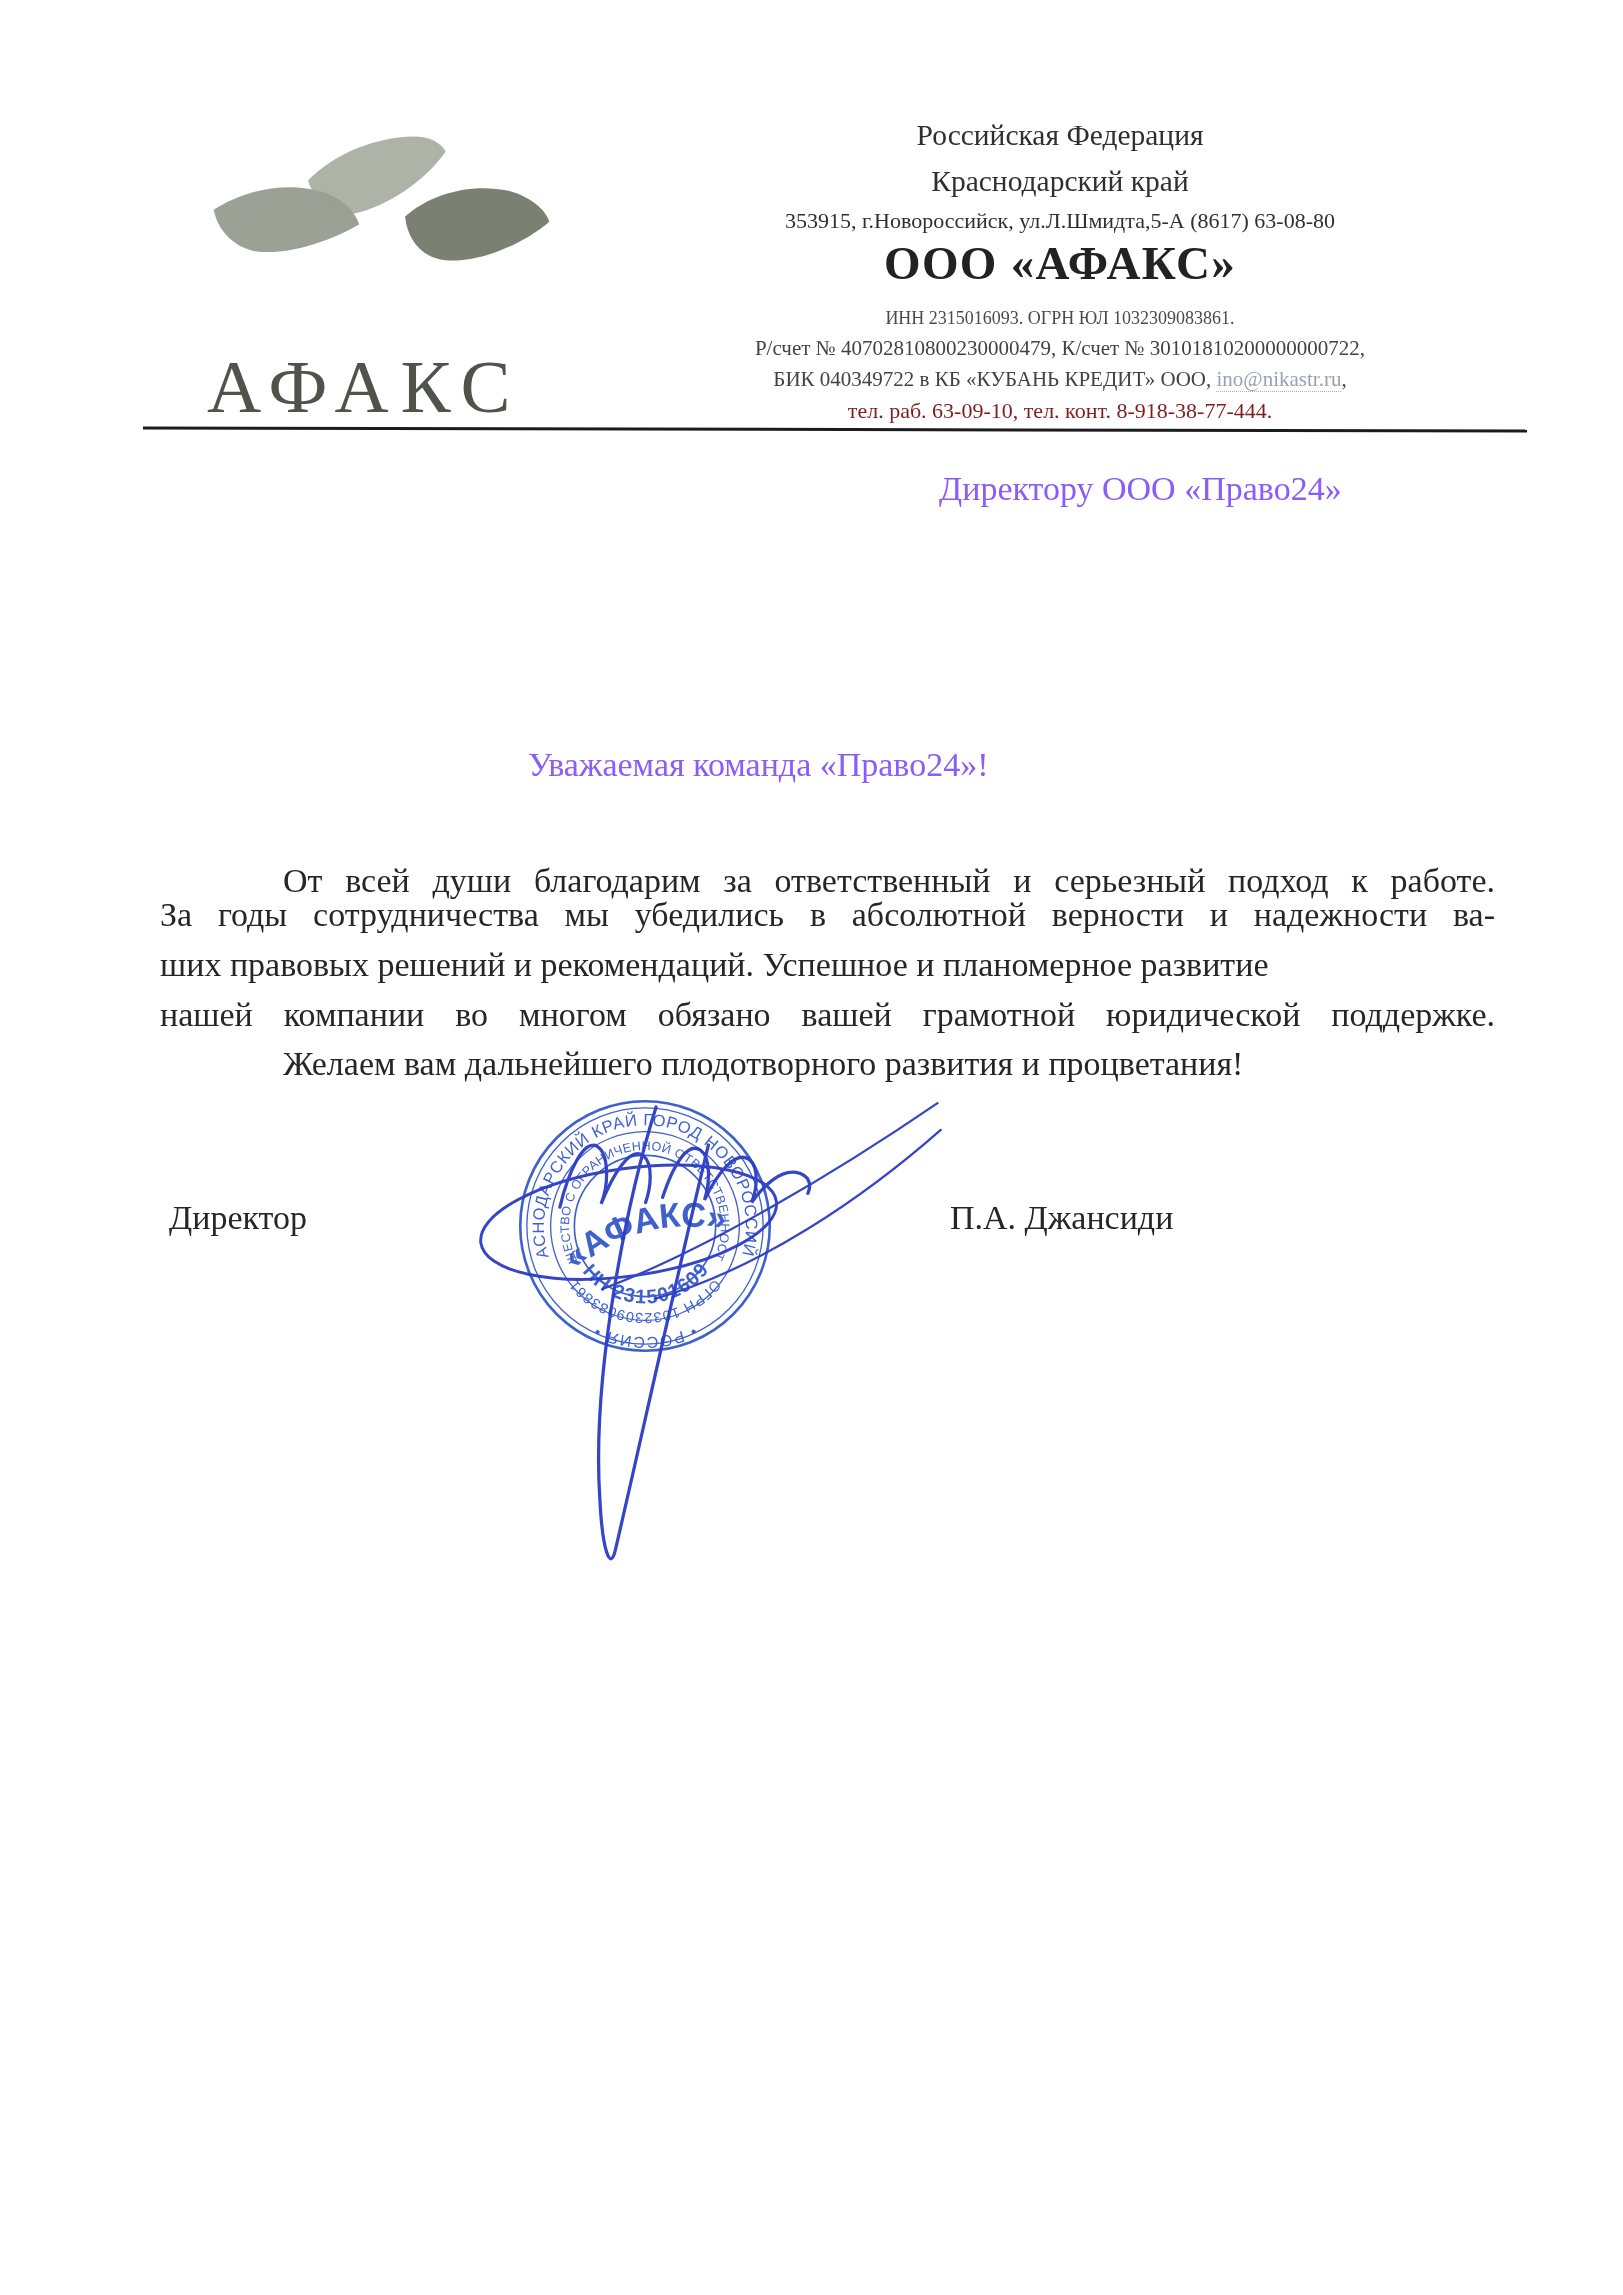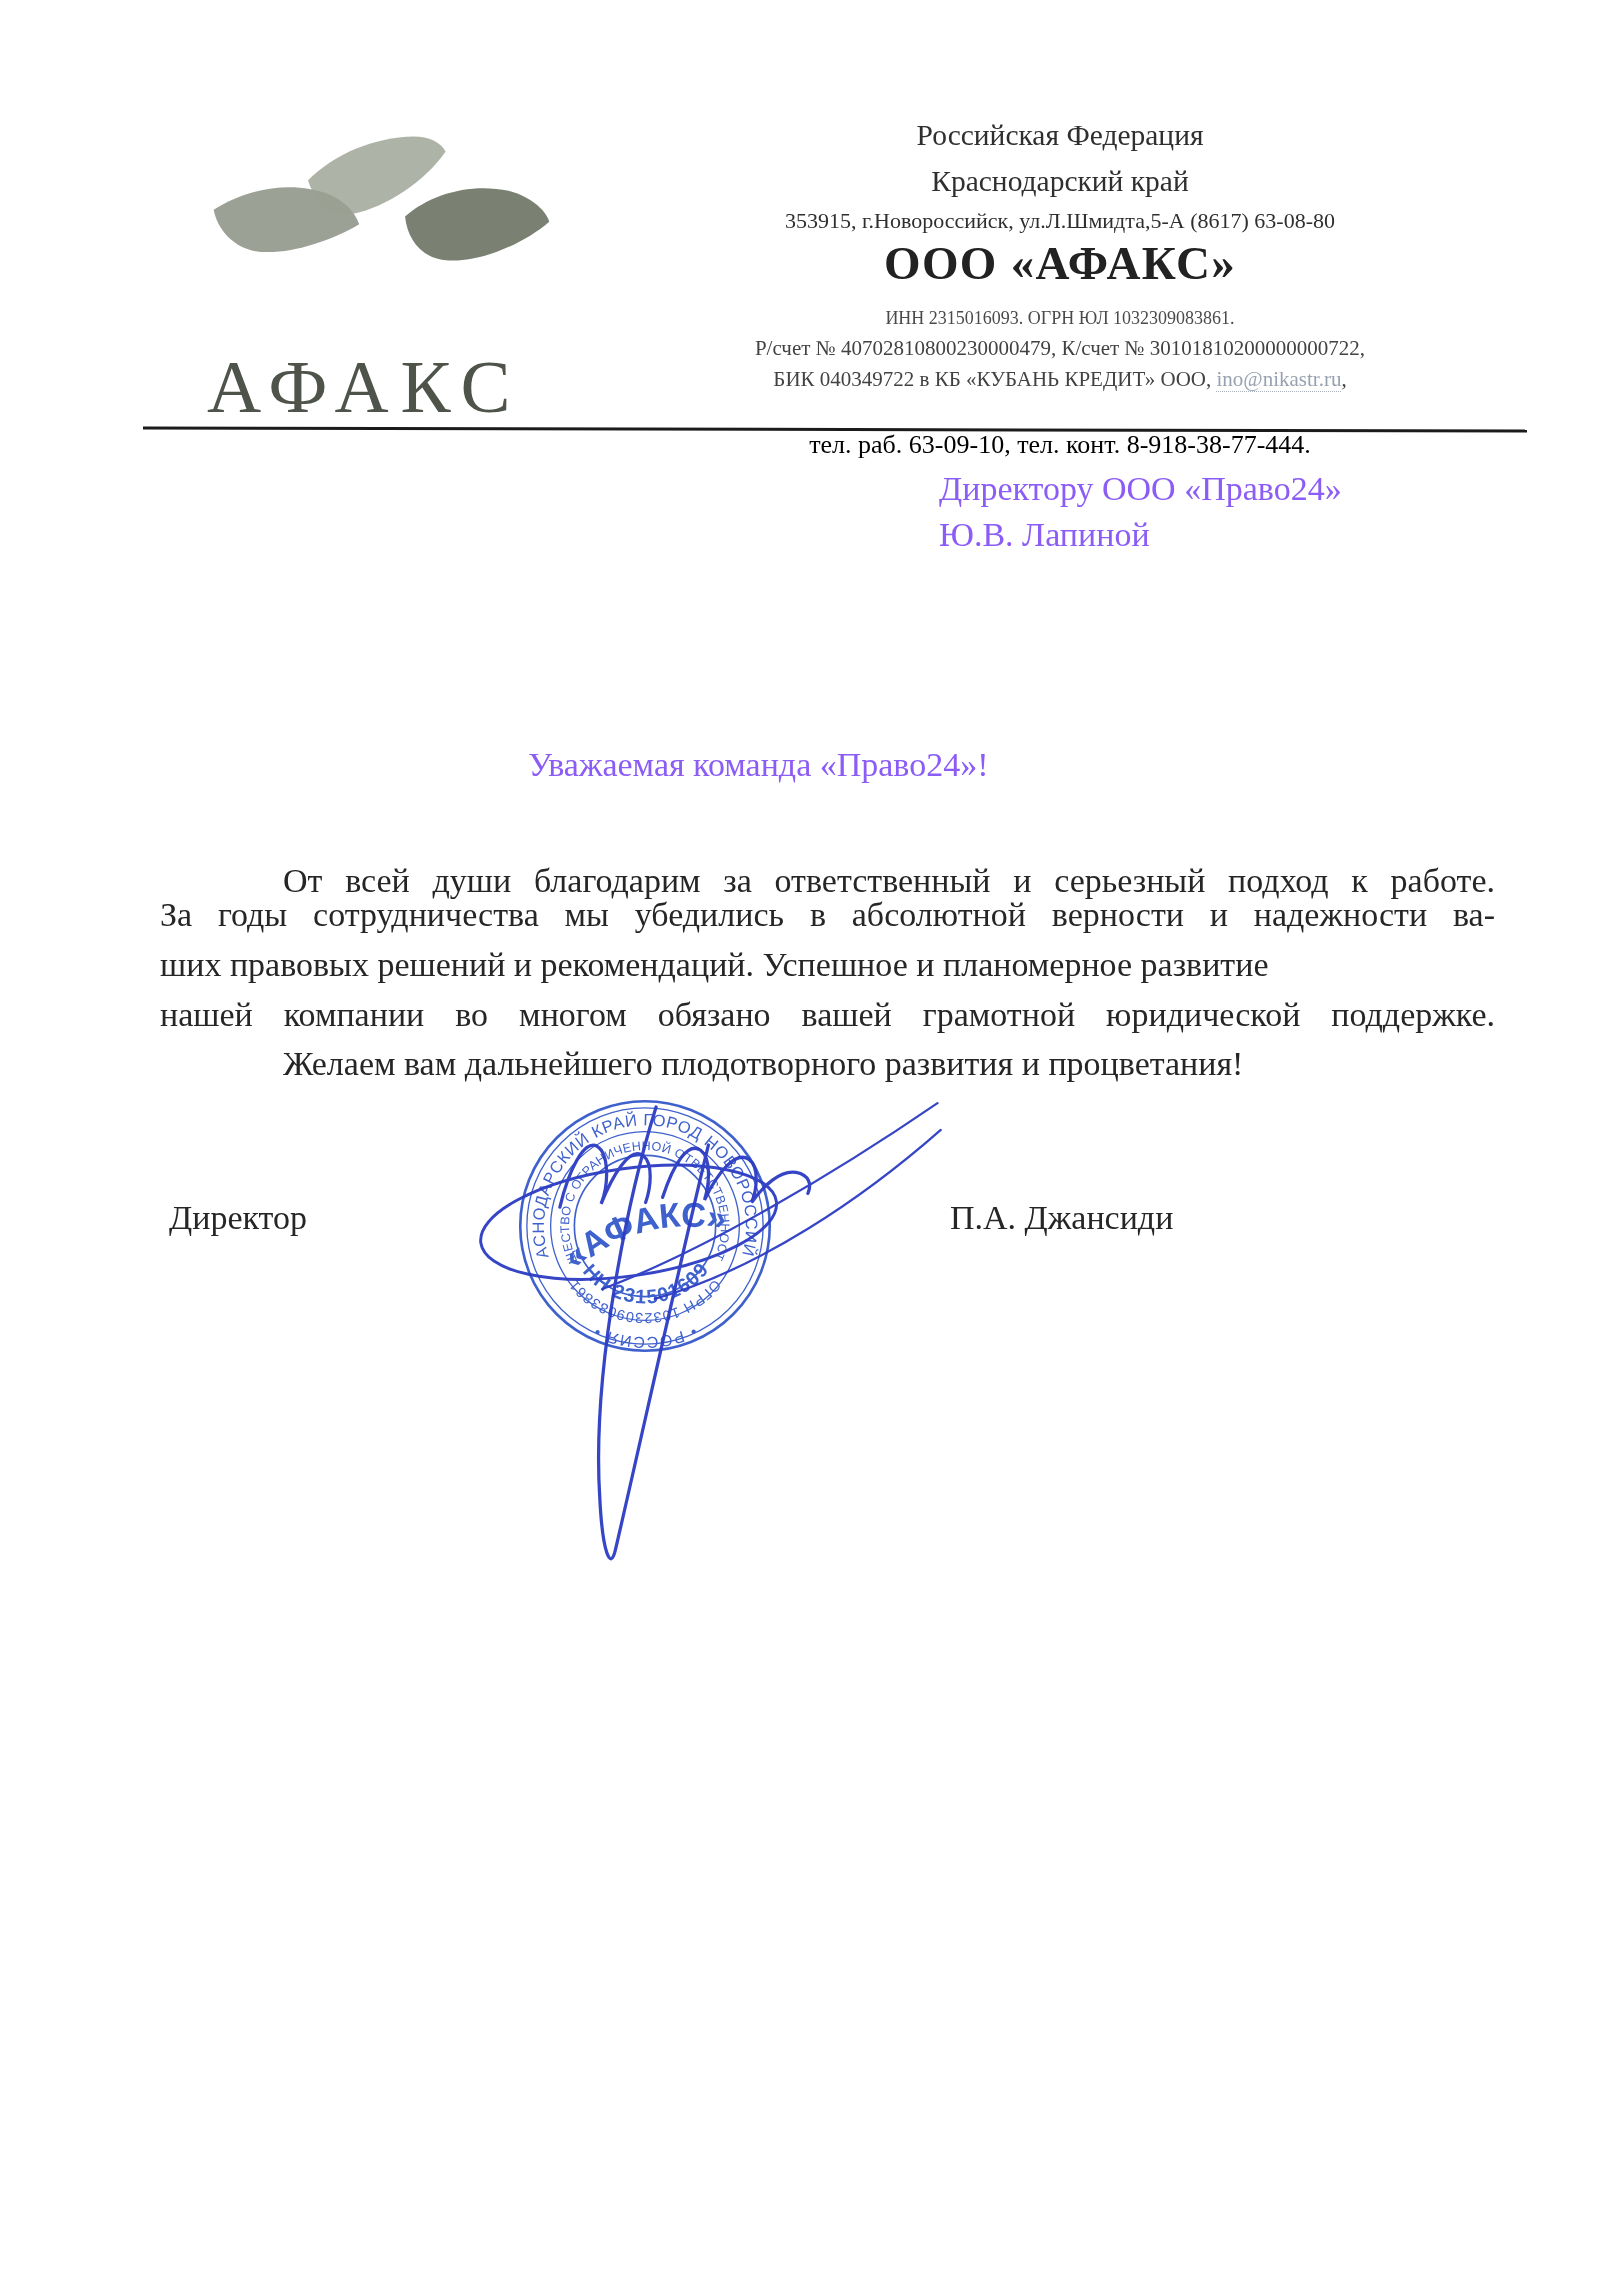--- a/index.html
+++ b/index.html
@@ -17,21 +17,21 @@
   }
   .lh-col{left:664px;top:0;width:792px;text-align:center;color:#2f2f2f;}
   .lh-line{position:absolute;left:0;width:100%;text-align:center;white-space:nowrap;}
   .lh-country{top:119px;font-size:29.5px;}
   .lh-region{top:165px;font-size:29.5px;}
   .lh-address{top:208px;font-size:22px;}
   .lh-company{top:236px;font-size:47px;font-weight:bold;letter-spacing:1.3px;color:#222;}
   .lh-reg{top:308px;font-size:18px;color:#4a4a4a;}
   .lh-acc{top:336px;font-size:21px;color:#424242;}
   .lh-bank{top:367px;font-size:21px;color:#424242;}
-  .lh-phones{top:398px;font-size:26px;color:#000000;margin-top:32px;}
+  .lh-phones{top:398px;font-size:22px;color:#7f1d1d;}
   .email{color:#98a2b0;border-bottom:1.3px dotted #aab2bd;}
   .header-rule{left:143px;top:428px;width:1384px;height:2.6px;background:#1b1b1b;transform:rotate(0.12deg);}
   
   .recipient{left:939px;top:466px;width:524px;font-size:34px;line-height:46px;color:#8b5cf6;}
   
   .salutation{left:528px;top:746px;font-size:34px;color:#8b5cf6;white-space:nowrap;}
   .para-line{left:160px;width:1335px;font-size:34px;color:#262626;white-space:nowrap;}
   .para-just{white-space:normal;text-align:justify;text-align-last:justify;}
   .indent{padding-left:123px;box-sizing:border-box;}
   .pl1{top:846px;margin-top:16px;} .pl2{top:896px;} .pl3{top:946px;} .pl4{top:996px;} .pl5{top:1045px;}
@@ -61,21 +61,20 @@
     <div class="lh-line lh-reg">ИНН 2315016093. ОГРН ЮЛ 1032309083861.</div>
     <div class="lh-line lh-acc">Р/счет № 40702810800230000479, К/счет № 30101810200000000722,</div>
     <div class="lh-line lh-bank"><span>БИК 040349722 в КБ «КУБАНЬ КРЕДИТ» ООО, </span><span class="email">ino@nikastr.ru</span><span>,</span></div>
     <div class="lh-line lh-phones">тел. раб. 63-09-10, тел. конт. 8-918-38-77-444.</div>
   </div>
 
   <div class="abs header-rule"></div>
 
   <div class="abs recipient">
     <div>Директору ООО «Право24»</div>
-    <div>Ю.В. Лапиной</div>
   </div>
 
   <div class="abs salutation">Уважаемая команда «Право24»!</div>
   <div class="abs para-line para-just indent pl1">От всей души благодарим за ответственный и серьезный подход к работе.</div>
   <div class="abs para-line para-just pl2">За годы сотрудничества мы убедились в абсолютной верности и надежности ва-</div>
   <div class="abs para-line pl3">ших правовых решений и рекомендаций. Успешное и планомерное развитие</div>
   <div class="abs para-line para-just pl4">нашей компании во многом обязано вашей грамотной юридической поддержке.</div>
   <div class="abs para-line indent pl5">Желаем вам дальнейшего плодотворного развития и процветания!</div>
 
   <div class="abs sig-title">Директор</div>

